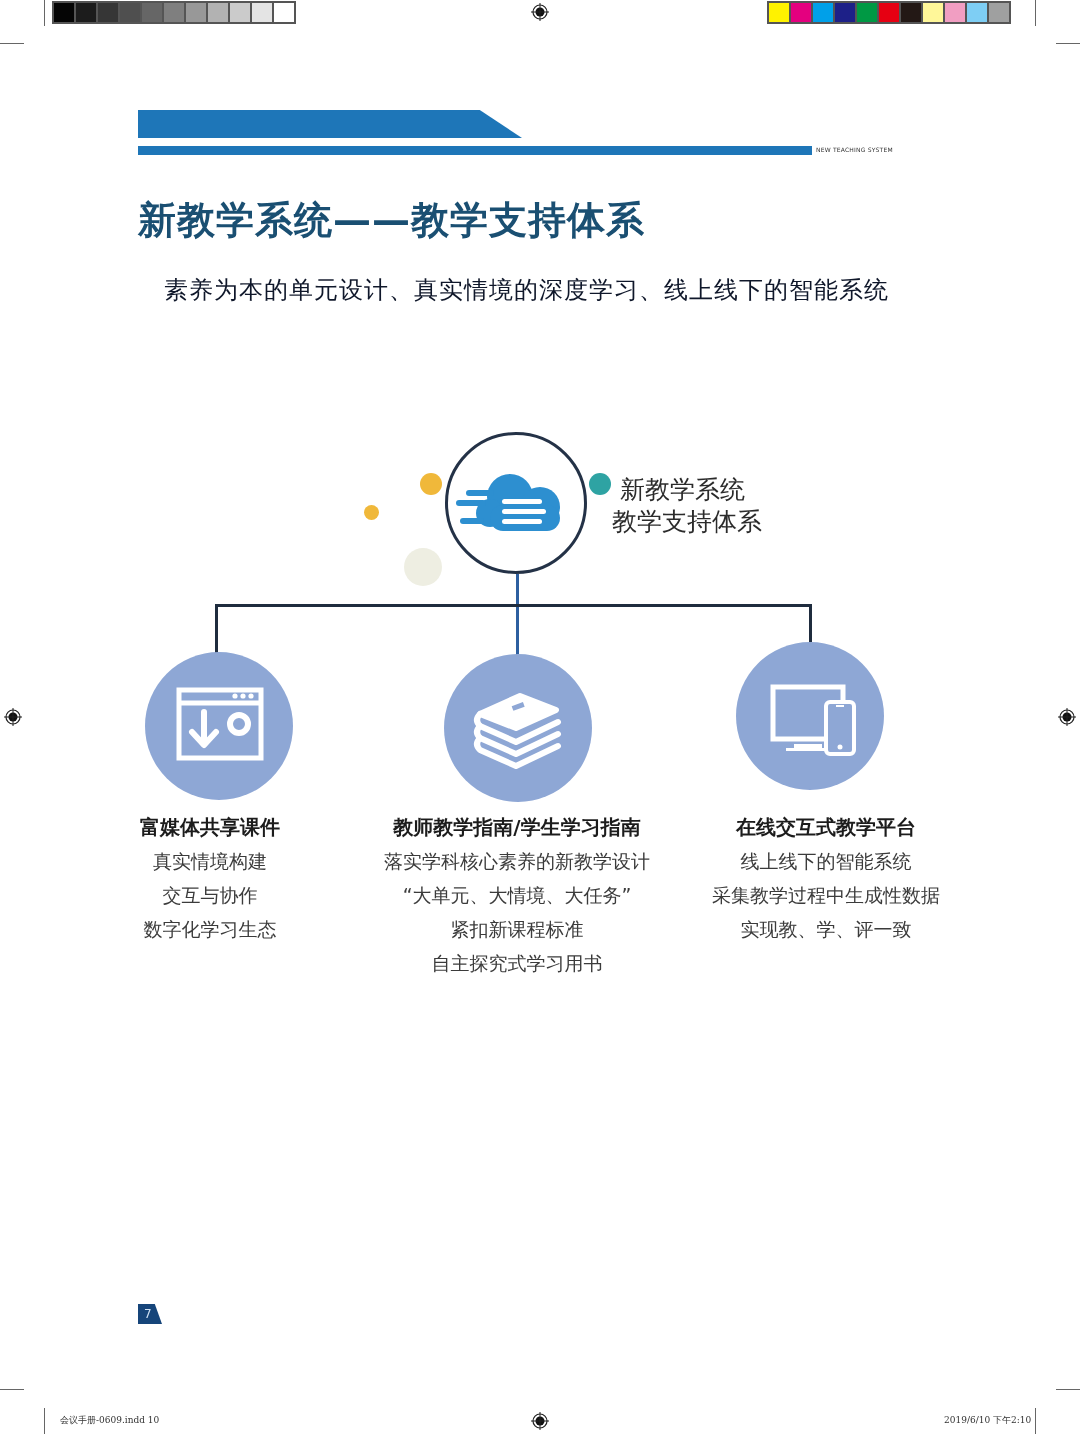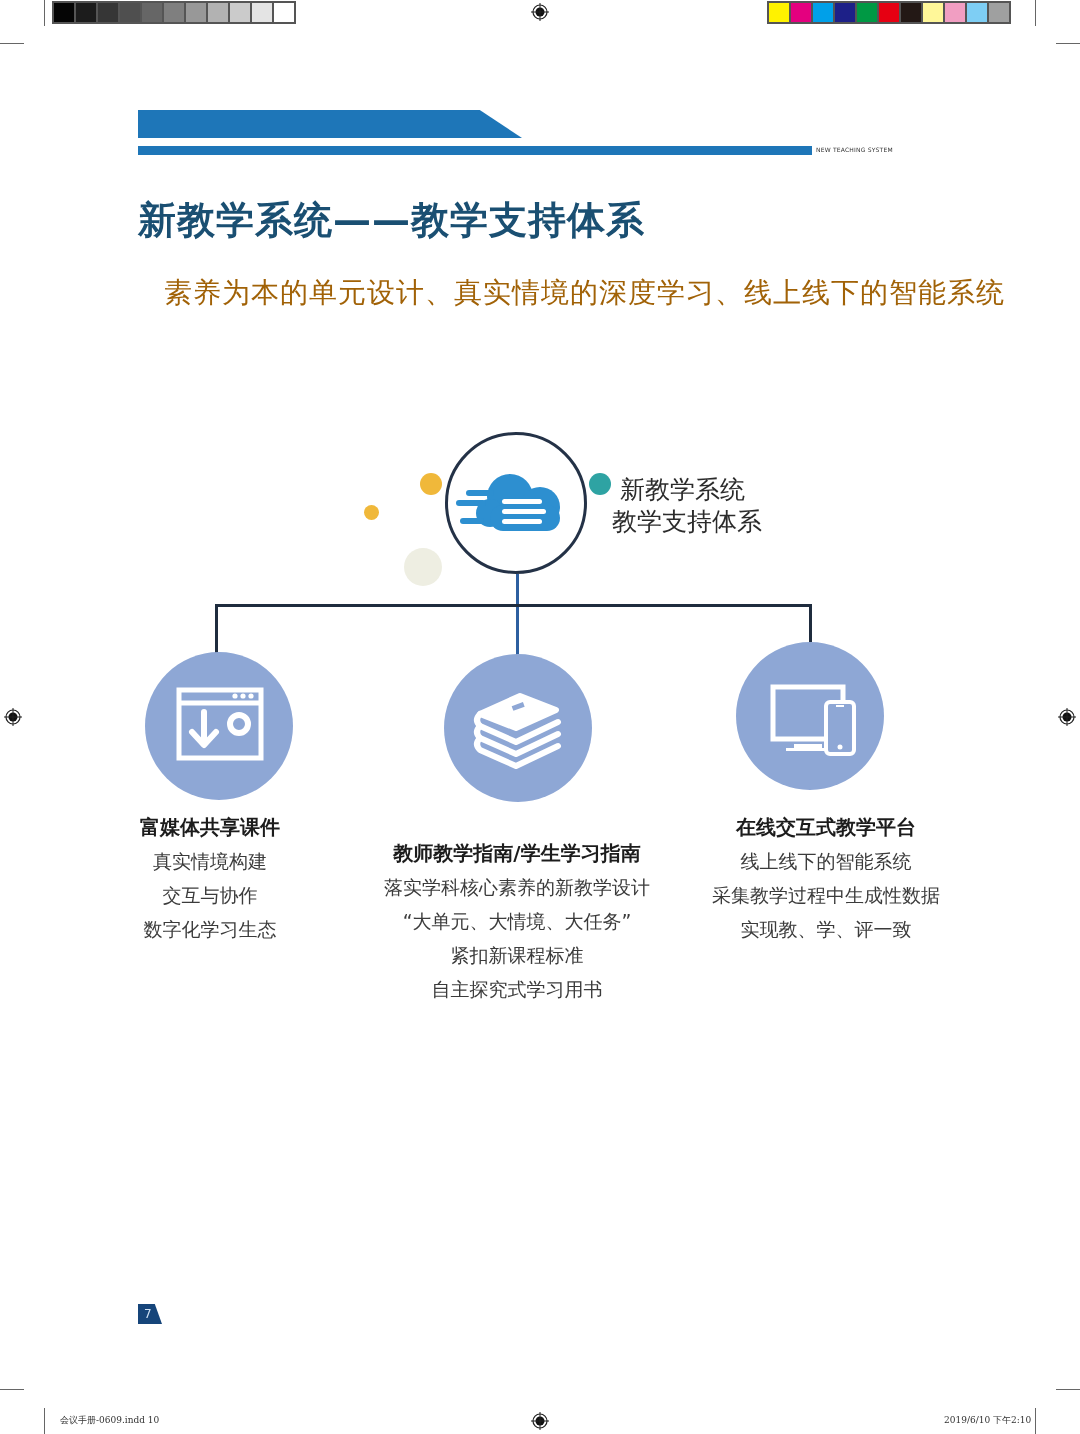--- a/index.html
+++ b/index.html
@@ -18,21 +18,21 @@
 
     .regmark { position: absolute; width: 18px; height: 18px; }
 
     
     .bar-top { left: 138px; top: 110px; width: 384px; height: 28px; background: #1e76b8;
       clip-path: polygon(0 0, 89% 0, 100% 100%, 0 100%); }
     .bar-long { left: 138px; top: 146px; width: 674px; height: 9px; background: #1e76b8; }
     .bar-caption { left: 816px; top: 146px; font-size: 6px; color: #333; letter-spacing: 0.2px; }
 
     .title { left: 138px; top: 195px; font-size: 38px; font-weight: bold; color: #1a4f72; letter-spacing: 1px; }
-    .subtitle { left: 164px; top: 274px; font-size: 28px; color: #a16207; letter-spacing: 1px; }
+    .subtitle { left: 164px; top: 274px; font-size: 24px; color: #0f172a; letter-spacing: 1px; }
 
     
     .hub { left: 445px; top: 432px; width: 142px; height: 142px; border: 3px solid #243247; border-radius: 50%; box-sizing: border-box; background:#fff; }
     .dot { position: absolute; border-radius: 50%; }
     .hub-label { left: 612px; top: 474px; font-size: 25px; color: #2b2b2b; line-height: 32px; }
 
     
     .line { position: absolute; background: #1f2c3e; }
 
     
@@ -185,21 +185,21 @@
     <line x1="100" y1="64" x2="108" y2="64" stroke="#fff" stroke-width="2"></line>
   </svg>
 </div>
 
 <div class="col" style="left:80px;top:810px;width:260px;">
   <div class="col-title">富媒体共享课件</div>
   <div class="col-line">真实情境构建</div>
   <div class="col-line">交互与协作</div>
   <div class="col-line">数字化学习生态</div>
 </div>
-<div class="col" style="left:352px;top:810px;width:330px;margin-top:26px;">
+<div class="col" style="left:352px;top:810px;width:330px;">
   <div class="col-title">教师教学指南/学生学习指南</div>
   <div class="col-line">落实学科核心素养的新教学设计</div>
   <div class="col-line">“大单元、大情境、大任务”</div>
   <div class="col-line">紧扣新课程标准</div>
   <div class="col-line">自主探究式学习用书</div>
 </div>
 <div class="col" style="left:686px;top:810px;width:280px;">
   <div class="col-title">在线交互式教学平台</div>
   <div class="col-line">线上线下的智能系统</div>
   <div class="col-line">采集教学过程中生成性数据</div>

